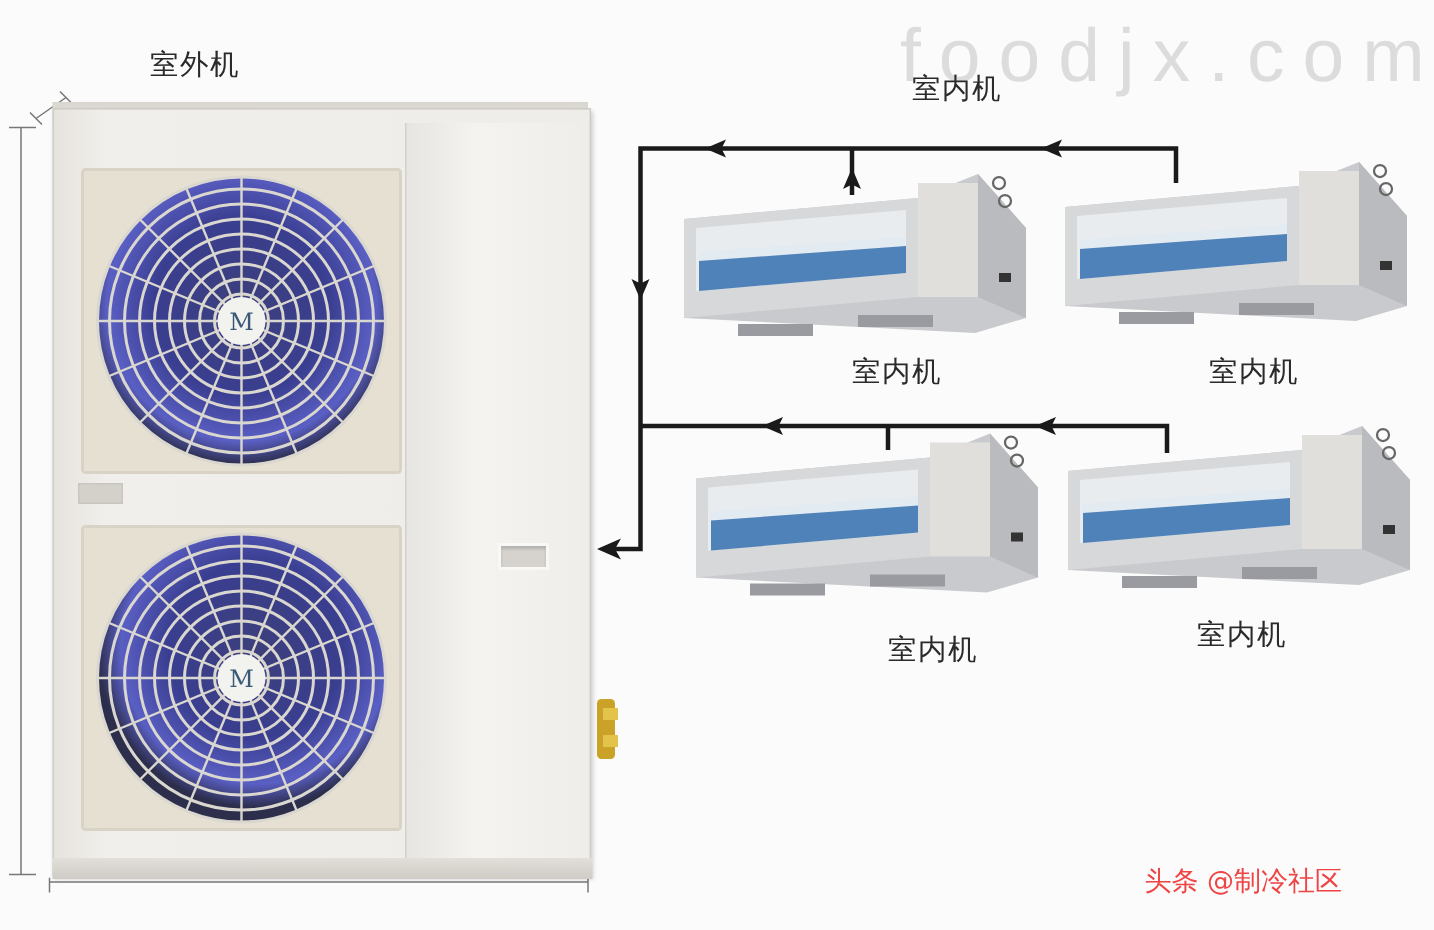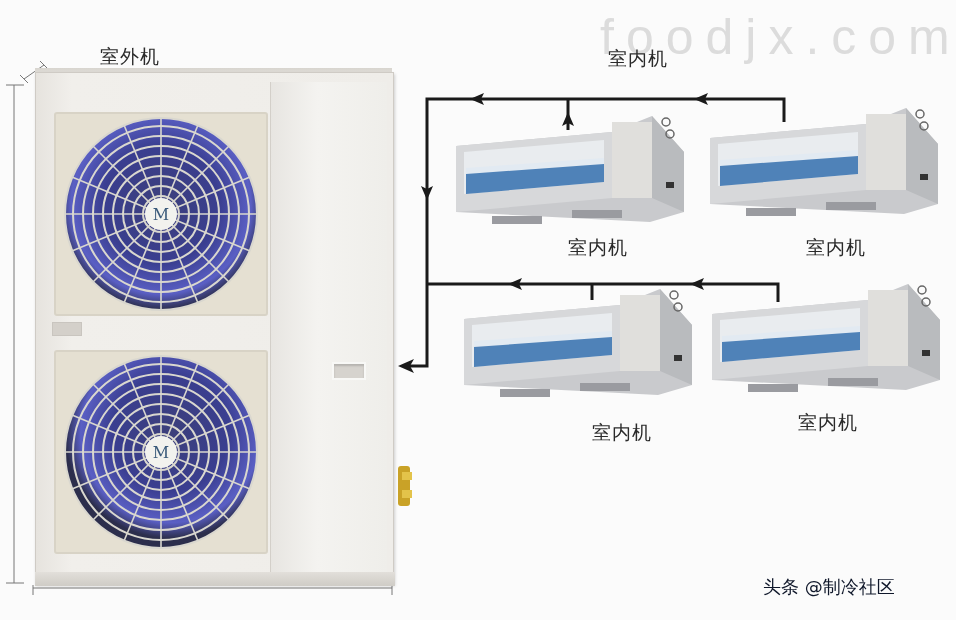--- a/index.html
+++ b/index.html
@@ -11,21 +11,21 @@
   .abs { position: absolute; }
   .label {
     position: absolute; font-size: 19px; color: #2a2a2a; letter-spacing: 1px;
     white-space: nowrap;
   }
   .watermark {
     position: absolute; left: 600px; top: 8px; font-size: 50px; color: #dcdcdc;
     font-family: "Liberation Sans", sans-serif; letter-spacing: 12px; font-weight: 300;
   }
   .credit {
-    position: absolute; left: 763px; top: 575px; font-size: 18px; color: #0f172a;
+    position: absolute; left: 763px; top: 575px; font-size: 18px; color: #ef4444;
     white-space: nowrap;
   }
   
   .odu {
     position: absolute; left: 35px; top: 72px; width: 357px; height: 510px;
     background: linear-gradient(90deg, #e6e3de 0%, #f1efeb 10%, #efede9 100%);
     border: 1px solid #cfcbc5; box-shadow: 1px 2px 3px rgba(0,0,0,0.18);
   }
   .odu-top {
     position: absolute; left: 35px; top: 68px; width: 357px; height: 14px;
@@ -58,21 +58,21 @@
   }
   
   .idu { position: absolute; width: 240px; height: 120px; }
   .idu svg { position: absolute; left: 0; top: 0; }
 </style>
 </head>
 <body>
 
 <div class="watermark">foodjx.com</div>
 
-<div class="label" style="left:100px;top:44px;">室外机</div>
+<div class="label" style="left:100px;top:30px;">室外机</div>
 
 <svg class="abs" style="left:0;top:55px;" width="60" height="545">
   <line x1="14" y1="30" x2="14" y2="528" stroke="#777" stroke-width="1"></line>
   <line x1="6" y1="30" x2="24" y2="30" stroke="#777" stroke-width="1"></line>
   <line x1="6" y1="528" x2="24" y2="528" stroke="#777" stroke-width="1"></line>
   <line x1="24" y1="24" x2="44" y2="10" stroke="#777" stroke-width="1"></line>
   <line x1="20" y1="20" x2="28" y2="28" stroke="#777" stroke-width="1"></line>
   <line x1="40" y1="6" x2="48" y2="14" stroke="#777" stroke-width="1"></line>
 </svg>
 <svg class="abs" style="left:30px;top:585px;" width="370" height="12">

